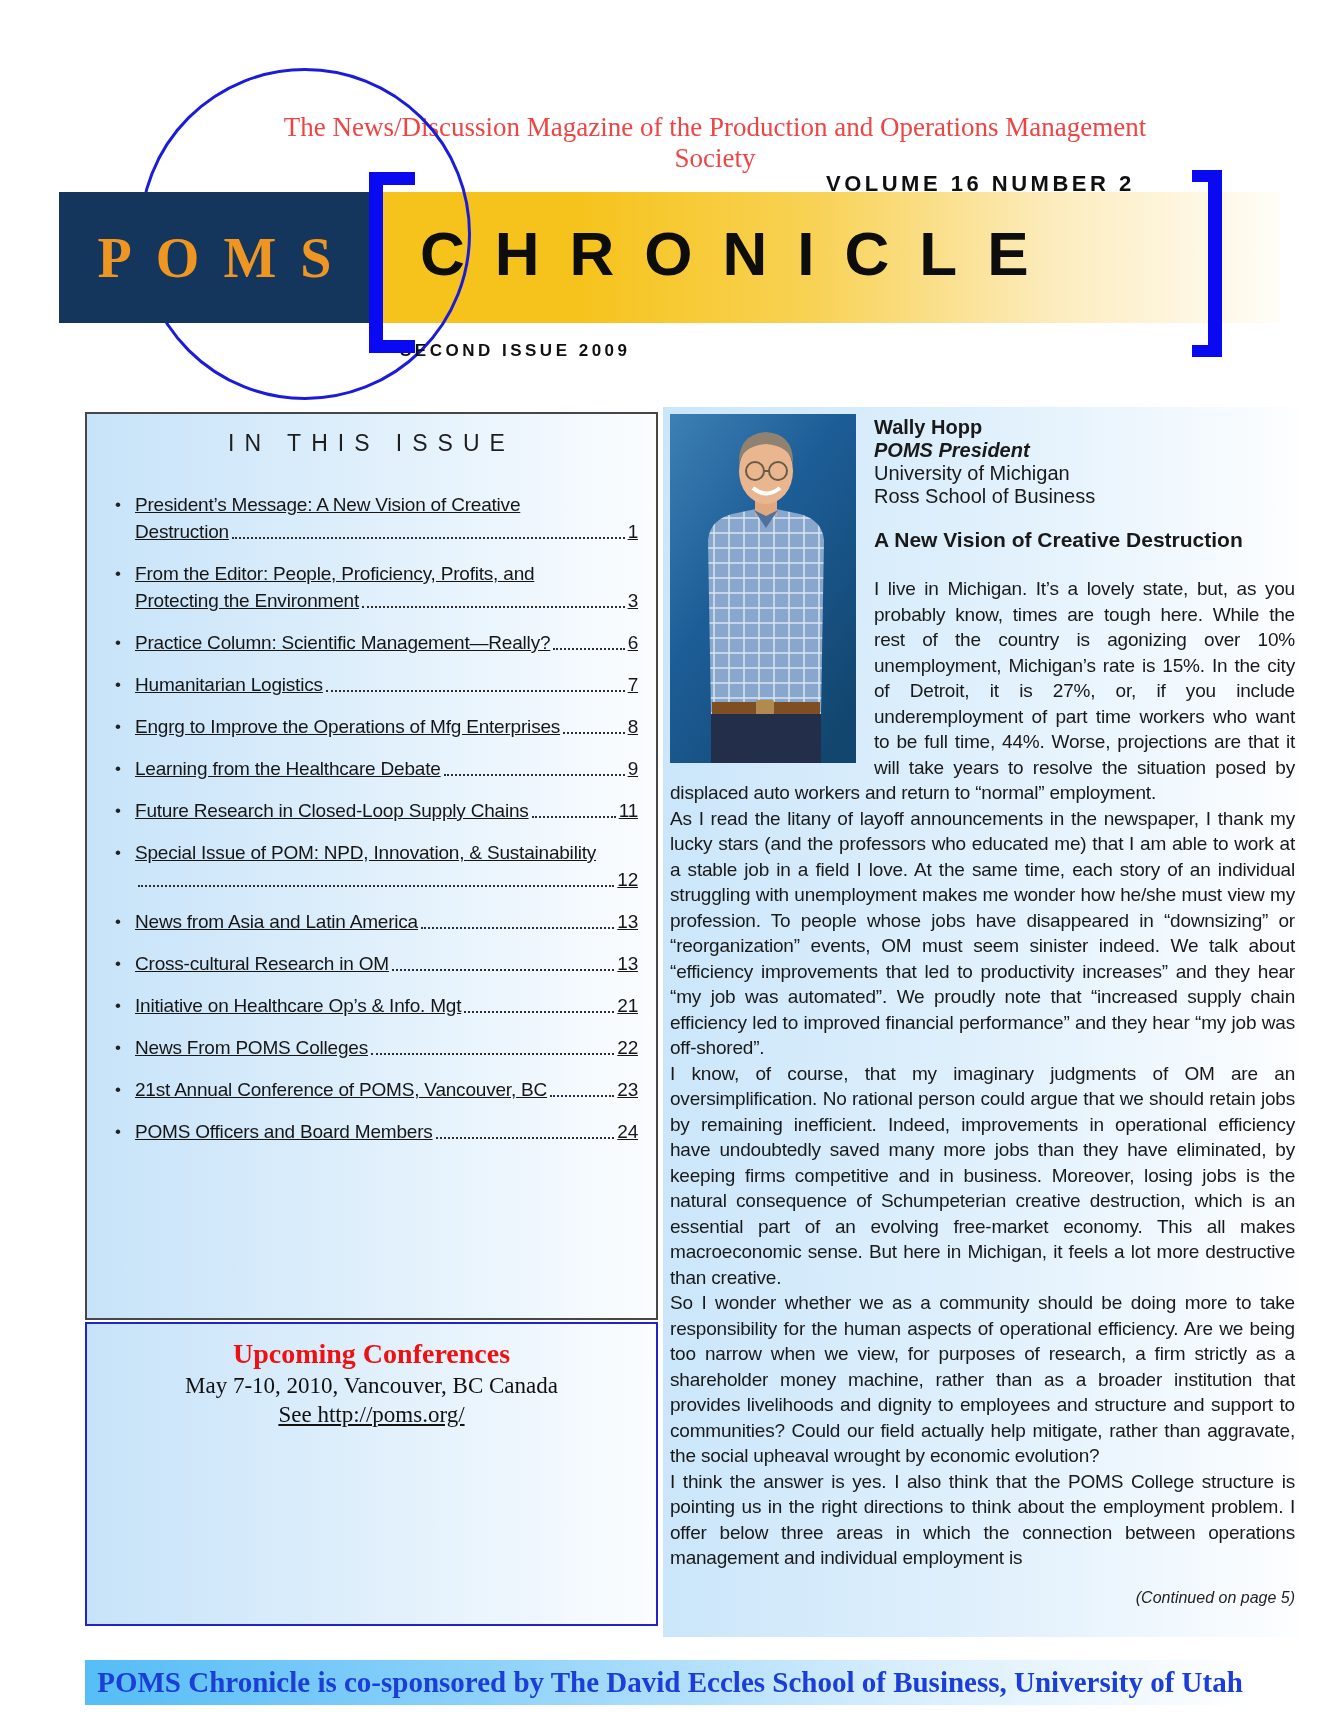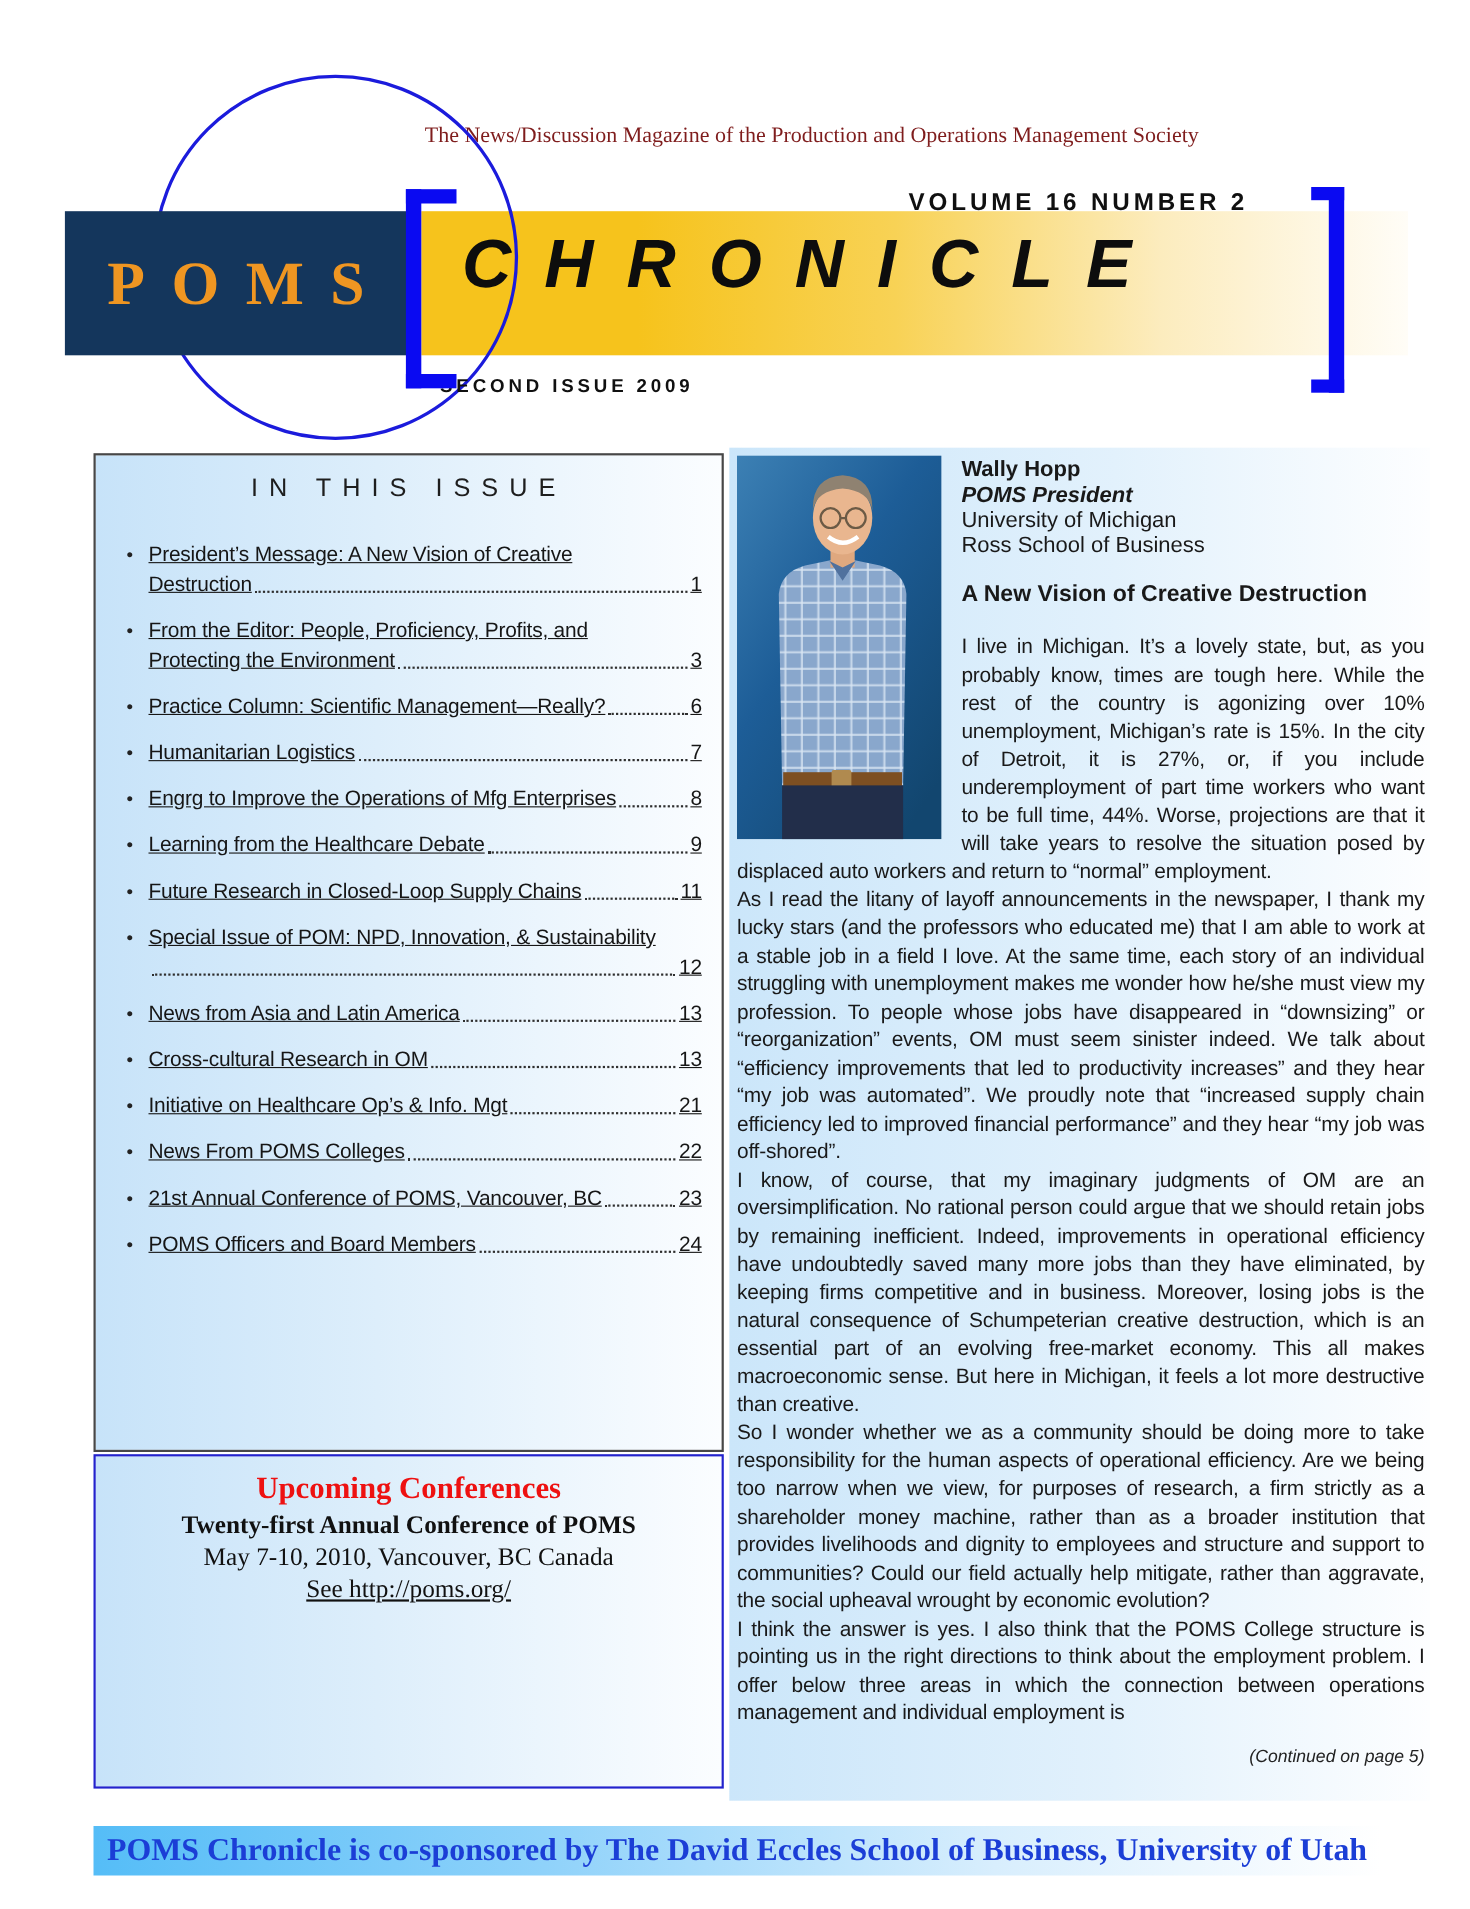--- a/index.html
+++ b/index.html
@@ -1,33 +1,33 @@
 <!DOCTYPE html>
 <html><head>
 <meta charset="utf-8">
 <style>
   html,body{margin:0;padding:0;background:#ffffff;}
   #page{position:relative;width:1336px;height:1735px;background:#ffffff;overflow:hidden;
         font-family:"Liberation Sans",sans-serif;}
 
   
-  .tagline{position:absolute;left:288px;top:112px;width:900px;text-align:center;
-           font-family:"Liberation Serif",serif;font-size:20px;color:#7f1d1d;}
+  .tagline{position:absolute;left:265px;top:112px;width:900px;text-align:center;
+           font-family:"Liberation Serif",serif;font-size:27px;color:#ef4444;}
   .volume{position:absolute;left:826px;top:171px;font-size:22px;font-weight:bold;
           letter-spacing:3.5px;color:#101010;}
   .circle{position:absolute;left:139px;top:68px;width:326px;height:326px;border:3px solid #1b1bdc;
           border-radius:50%;z-index:2;}
   .banner{position:absolute;left:383px;top:192px;width:897px;height:131px;z-index:1;
           background:linear-gradient(to right,#f6c31c 0%,#f6c31c 22%,#f8d255 48%,#fcecbe 75%,#fffdf7 100%);}
   .navybox{position:absolute;left:59px;top:192px;width:311px;height:131px;background:#14365c;z-index:3;
            display:flex;align-items:center;justify-content:center;}
   .brand{font-family:"Liberation Serif",serif;font-weight:bold;font-size:56px;color:#ef9622;
          letter-spacing:24px;text-indent:24px;}
-  .chronicle{position:absolute;left:420px;top:205px;width:860px;z-index:4;
-             font-weight:800;font-size:62px;letter-spacing:30px;color:#0d0d0d;font-style:italic;}
+  .chronicle{position:absolute;left:420px;top:218px;width:860px;z-index:4;
+             font-weight:800;font-size:62px;letter-spacing:30px;color:#0d0d0d;}
   .issueline{position:absolute;left:400px;top:341px;font-size:17px;font-weight:bold;
              letter-spacing:3.5px;color:#101010;z-index:4;}
   .bracket{position:absolute;background:#0a0af2;z-index:5;}
   .lb-bar{left:369px;top:172px;width:14px;height:181px;}
   .lb-top{left:369px;top:172px;width:46px;height:13px;}
   .lb-bot{left:369px;top:340px;width:46px;height:13px;}
   .rb-bar{left:1208px;top:170px;width:14px;height:187px;}
   .rb-top{left:1192px;top:170px;width:30px;height:12px;}
   .rb-bot{left:1192px;top:345px;width:30px;height:12px;}
 
@@ -240,21 +240,20 @@
               <span class="toc-dots"></span>
               <span class="toc-page">24</span>
             </div>
           </div>
         </div>
       </div>
   </div>
 
   <div class="confbox">
     <div class="conftitle">Upcoming Conferences</div>
-    <div class="confline1">Twenty-first Annual Conference of POMS</div>
     <div class="confline2">May 7-10, 2010, Vancouver, BC  Canada</div>
     <div><span class="conflink">See http://poms.org/</span></div>
   </div>
 
   <div class="panel">
     <div class="article">
 
       <svg class="photo" viewBox="0 0 186 349">
         <defs>
           <linearGradient id="bgGrad" x1="0" y1="0" x2="0.8" y2="1">

